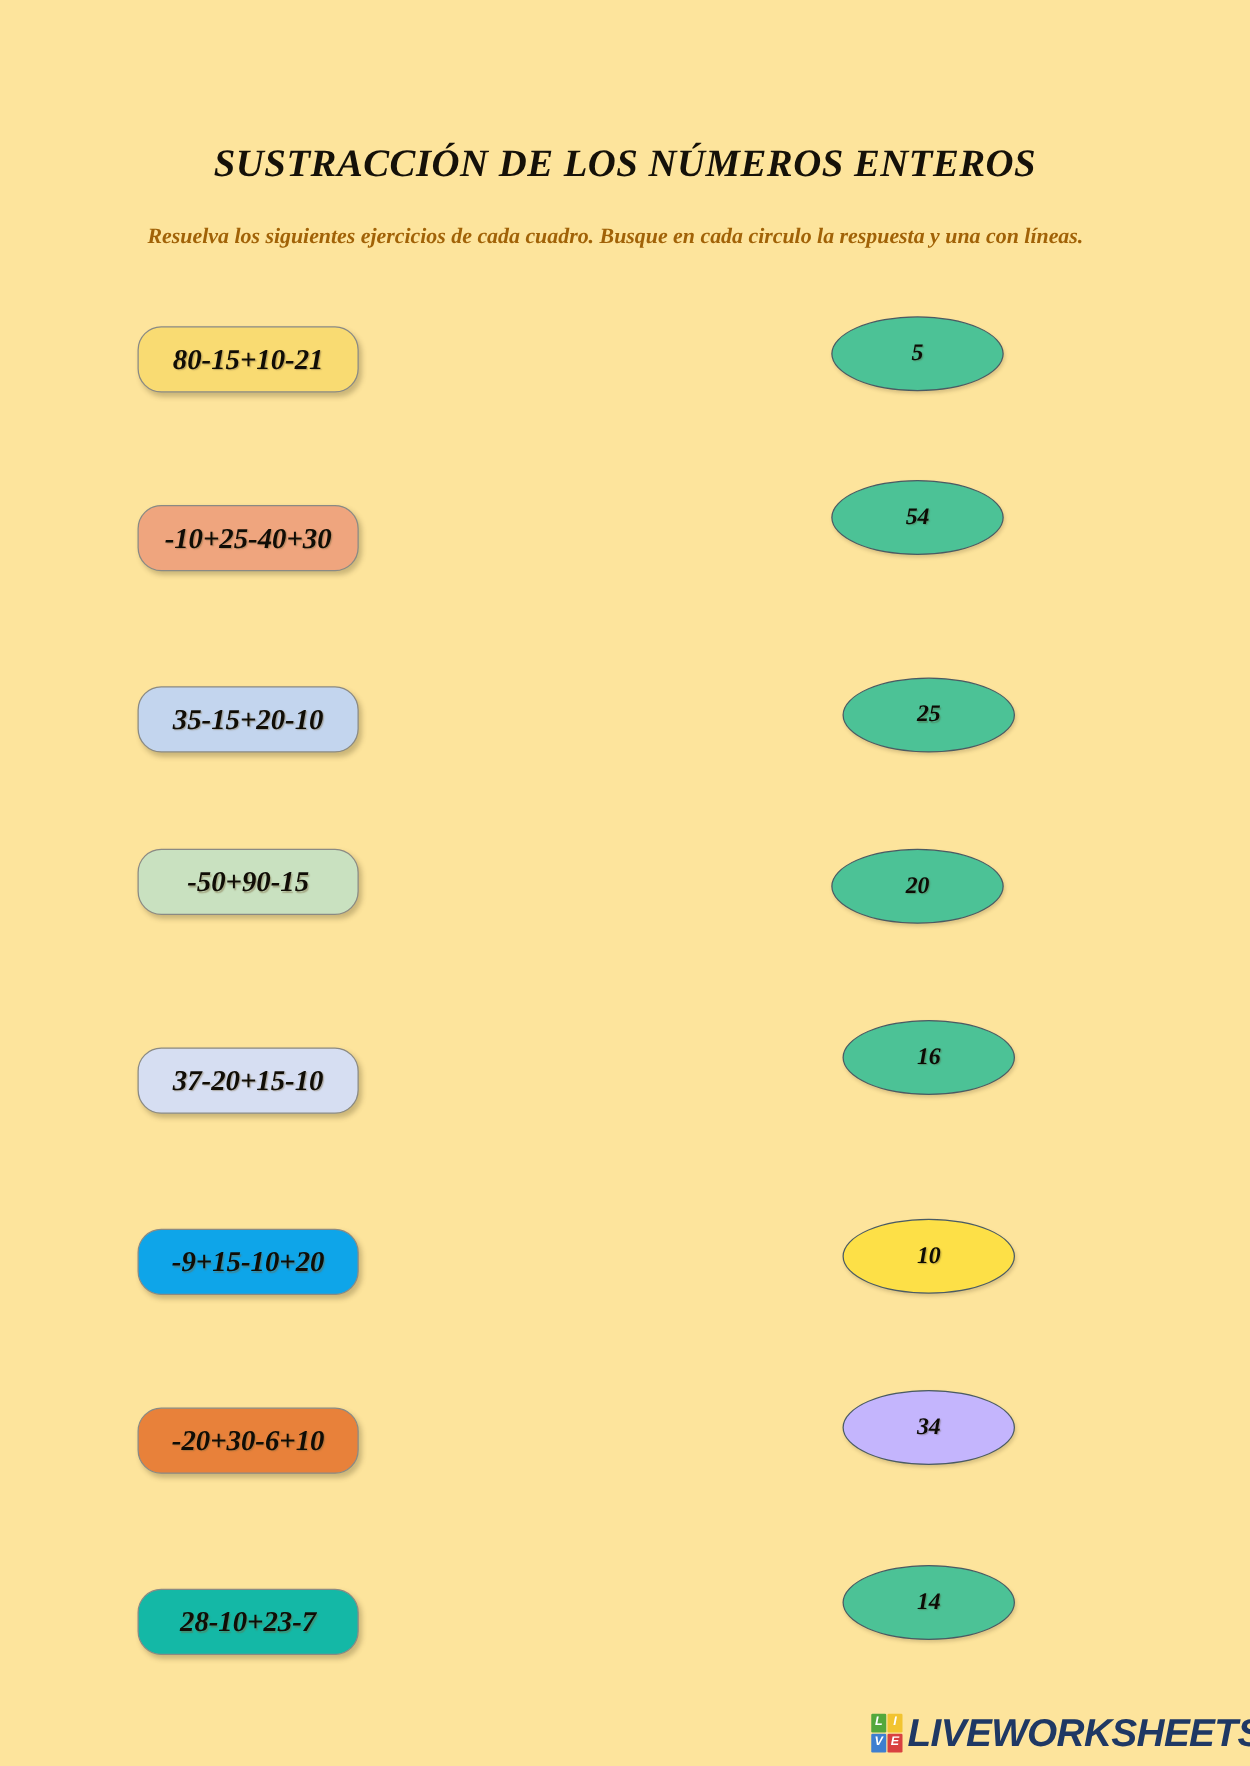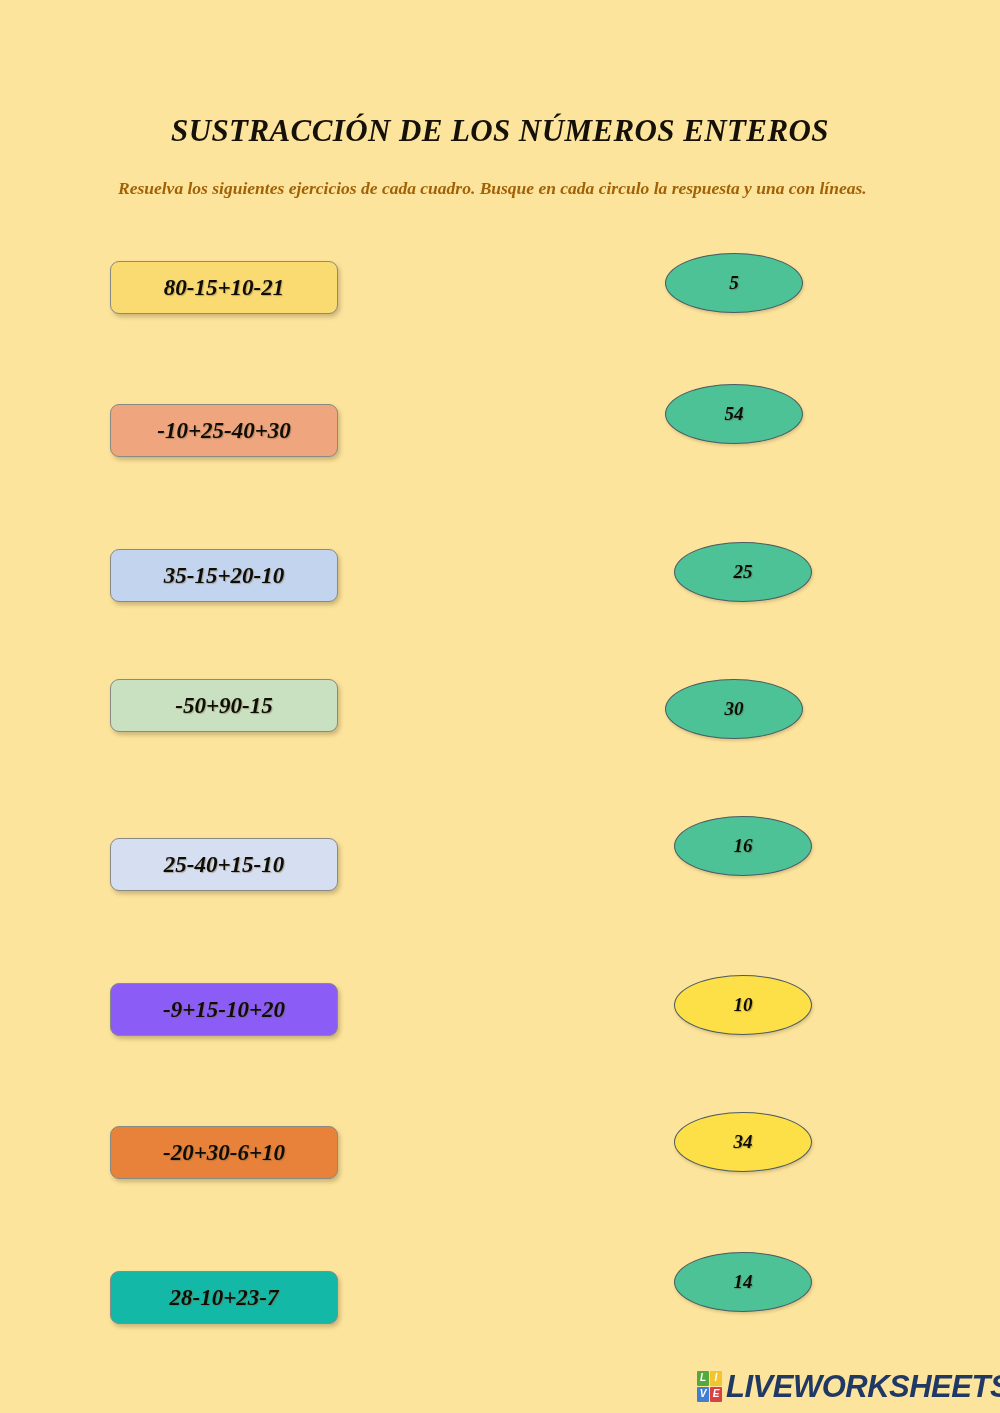--- a/index.html
+++ b/index.html
@@ -43,24 +43,24 @@
     font-size: 17.5px;
     font-weight: bold;
     line-height: 32px;
     color: #a16207;
     font-family: "Liberation Serif", "DejaVu Serif", serif;
   }
 
   
   .exercise-box {
     position: absolute;
-    width: 228px;
+    width: 177px;
     height: 53px;
     border: 1px solid #8a8a84;
-    border-radius: 9px;
+    border-radius: 19px;
     box-shadow: 2px 3px 4px rgba(90, 75, 40, 0.30);
     display: flex;
     align-items: center;
     justify-content: center;
     box-sizing: border-box;
   }
   .exercise-box .expr {
     font-size: 23px;
     font-weight: bold;
     color: #100d06;
@@ -146,52 +146,52 @@
       <div class="exercise-box" style="left: 110px; top: 404px; background: rgb(239, 165, 126);">
         <span class="expr">-10+25-40+30</span>
       </div>
       <div class="exercise-box" style="left: 110px; top: 549px; background: rgb(195, 213, 238);">
         <span class="expr">35-15+20-10</span>
       </div>
       <div class="exercise-box" style="left: 110px; top: 679px; background: rgb(201, 225, 192);">
         <span class="expr">-50+90-15</span>
       </div>
       <div class="exercise-box" style="left: 110px; top: 838px; background: rgb(214, 222, 242);">
-        <span class="expr">25-40+15-10</span>
-      </div>
-      <div class="exercise-box" style="left: 110px; top: 983px; background: #8b5cf6;">
+        <span class="expr">37-20+15-10</span>
+      </div>
+      <div class="exercise-box" style="left: 110px; top: 983px; background: #0ea5e9;">
         <span class="expr">-9+15-10+20</span>
       </div>
       <div class="exercise-box" style="left: 110px; top: 1126px; background: rgb(232, 129, 58);">
         <span class="expr">-20+30-6+10</span>
       </div>
       <div class="exercise-box" style="left: 110px; top: 1271px; background: #14b8a6;">
         <span class="expr">28-10+23-7</span>
       </div>
     </div>
   <div id="answer-column">
       <div class="answer-oval" style="left: 665px; top: 253px; background: rgb(76, 194, 150); border-color: rgb(74, 91, 99);">
         <span class="ans">5</span>
       </div>
       <div class="answer-oval" style="left: 665px; top: 384px; background: rgb(76, 194, 150); border-color: rgb(74, 91, 99);">
         <span class="ans">54</span>
       </div>
       <div class="answer-oval" style="left: 674px; top: 542px; background: rgb(76, 194, 150); border-color: rgb(74, 91, 99);">
         <span class="ans">25</span>
       </div>
       <div class="answer-oval" style="left: 665px; top: 679px; background: rgb(76, 194, 150); border-color: rgb(74, 91, 99);">
-        <span class="ans">30</span>
+        <span class="ans">20</span>
       </div>
       <div class="answer-oval" style="left: 674px; top: 816px; background: rgb(76, 194, 150); border-color: rgb(74, 91, 99);">
         <span class="ans">16</span>
       </div>
       <div class="answer-oval" style="left: 674px; top: 975px; background: #fde047; border-color: rgb(74, 91, 99);">
         <span class="ans">10</span>
       </div>
-      <div class="answer-oval" style="left: 674px; top: 1112px; background: #fde047; border-color: rgb(74, 91, 99);">
+      <div class="answer-oval" style="left: 674px; top: 1112px; background: #c4b5fd; border-color: rgb(74, 91, 99);">
         <span class="ans">34</span>
       </div>
       <div class="answer-oval" style="left: 674px; top: 1252px; background: rgb(76, 194, 150); border-color: rgb(74, 91, 99);">
         <span class="ans">14</span>
       </div>
     </div>
 
   <div class="lw-logo">
     <div class="lw-blocks" id="lw-blocks">
         <span style="background: rgb(84, 168, 60);">L</span>

